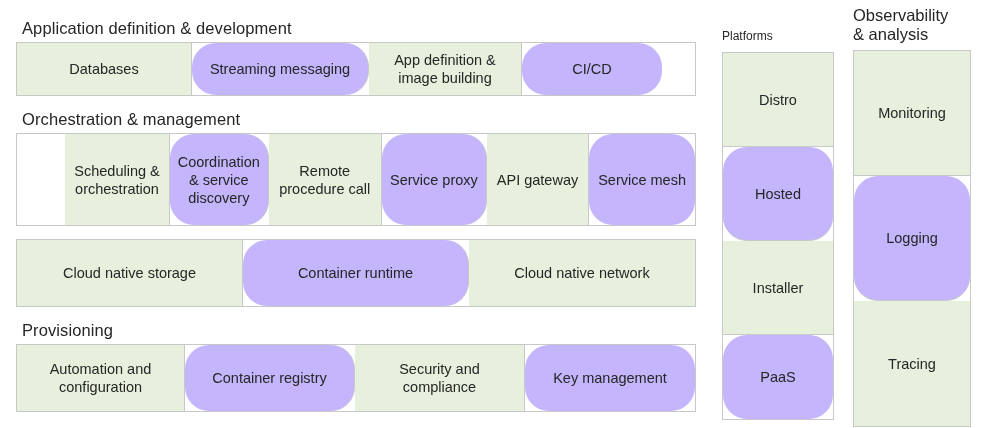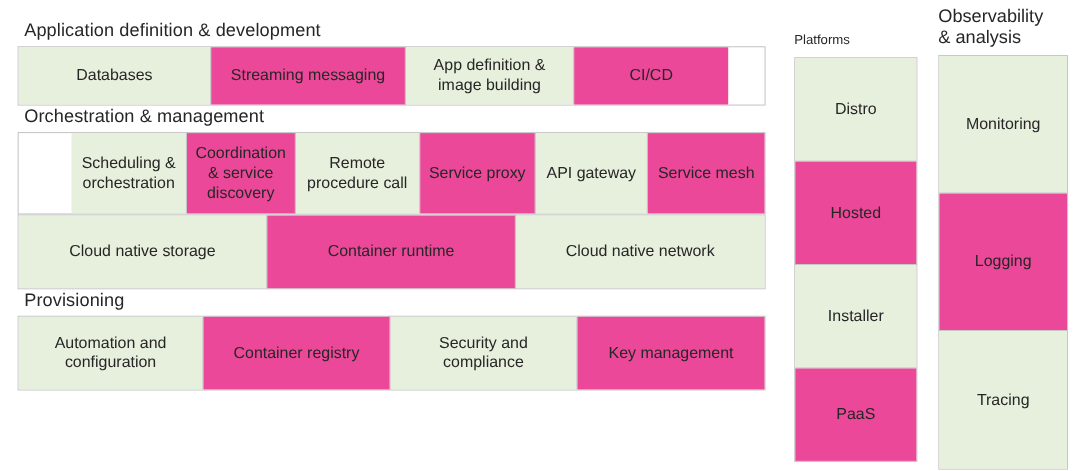--- a/index.html
+++ b/index.html
@@ -22,20 +22,21 @@
   }
 
   
   .layers {
     position: absolute;
     left: 16px;
     top: 18px;
     width: 680px;
   }
   .layer {
+    margin-bottom: 13px;
   }
   .layer-title {
     font-size: 16.5px;
     line-height: 20px;
     color: #262626;
     margin: 0 0 4px 6px;
     letter-spacing: 0.1px;
   }
   .layer-row {
     display: flex;
@@ -51,24 +52,24 @@
     font-size: 14.5px;
     line-height: 18px;
     padding: 4px 6px;
     box-sizing: border-box;
     border-right: 1px solid #c8c8c8;
     color: #262626;
   }
   .cell:last-child { border-right: none; }
 
   .tone-light { background: #e6f0dc; }
-  .tone-mid   { background: #ec4899; }
+  .tone-mid   { background: #c4b5fd; border-radius: 24px; }
 
   .row-h-tall   { height: 54px; }
-  .row-h-medium { height: 75px; padding-left: 48px; }
+  .row-h-medium { height: 93px; padding-left: 48px; }
   .row-h-short  { height: 68px; }
 
   
   .platforms {
     position: absolute;
     left: 722px;
     top: 26px;
     width: 112px;
   }
   .col-title {

